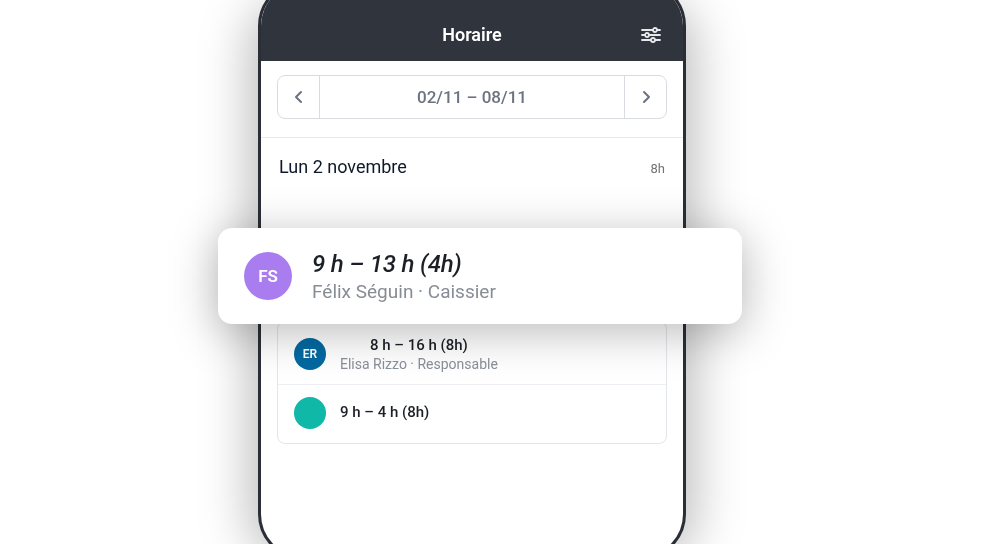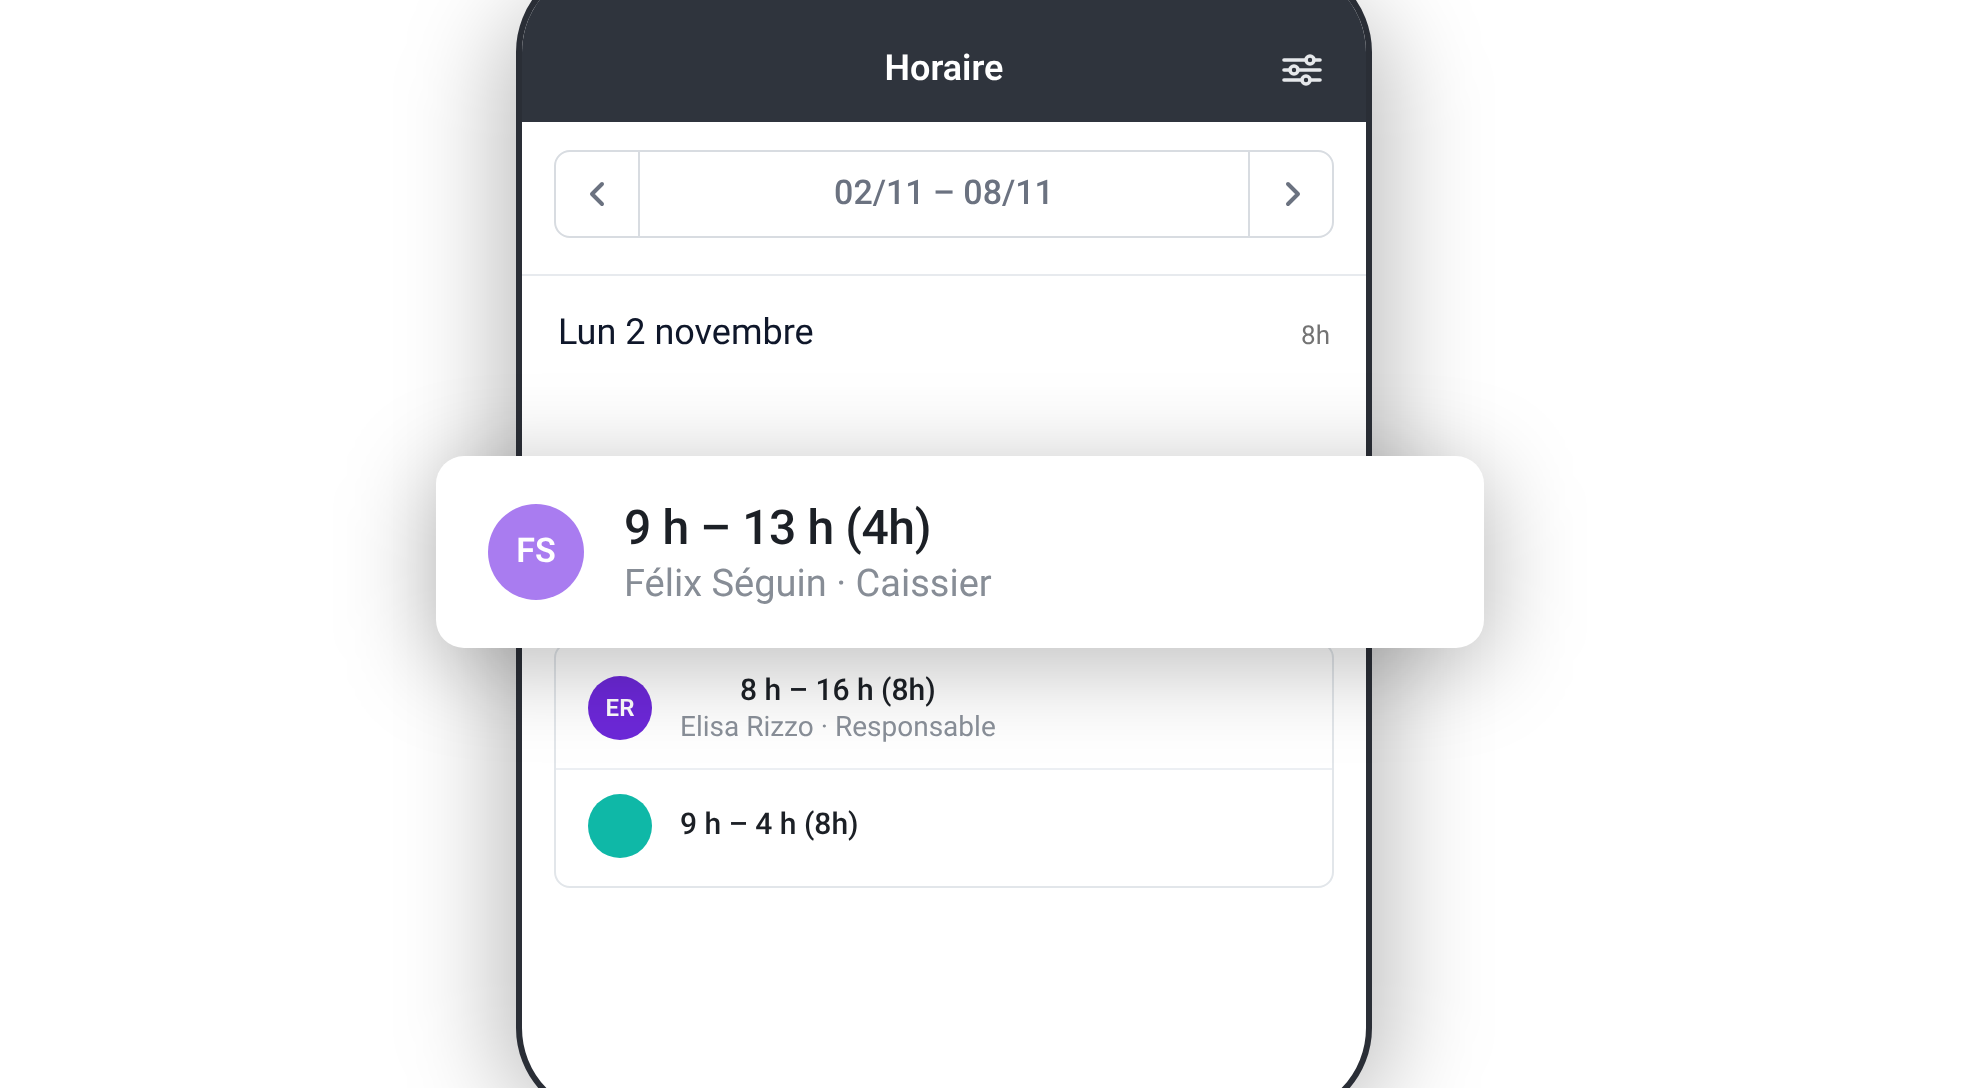--- a/index.html
+++ b/index.html
@@ -204,20 +204,21 @@
     .float-card .avatar {
       width: 48px;
       height: 48px;
       font-size: 17px;
     }
     .float-time {
       font-size: 24px;
       color: #1c2026;
       font-weight: 500;
       letter-spacing: -0.2px;
+      font-style: italic;
     }
     .float-meta {
       font-size: 19px;
       color: #878d96;
       margin-top: 2px;
     }
 
     .spacer-for-float { height: 54px; }
   </style>
 </head>
@@ -271,21 +272,21 @@
       <div class="shift-card">
         <div class="avatar sm" style="background:#A97CF0">FS</div>
         <div class="shift-info">
           <div class="shift-time sm">13 h – 17 h (4h)</div>
           <div class="shift-meta">Félix Séguin · Serveur</div>
         </div>
       </div>
 
       <div class="shift-card split">
         <div class="shift-row">
-          <div class="avatar sm" style="background:#6d28d9">ER</div>
+          <div class="avatar sm" style="background:#0369a1">ER</div>
           <div class="shift-info">
             <div class="shift-time sm">8 h – 16 h (8h)</div>
             <div class="shift-meta">Elisa Rizzo · Responsable</div>
           </div>
         </div>
         <div class="split-divider"></div>
         <div class="shift-row">
           <div class="avatar sm" style="background:#0FB8A7"></div>
           <div class="shift-info">
             <div class="shift-time sm">9 h – 4 h (8h)</div>

